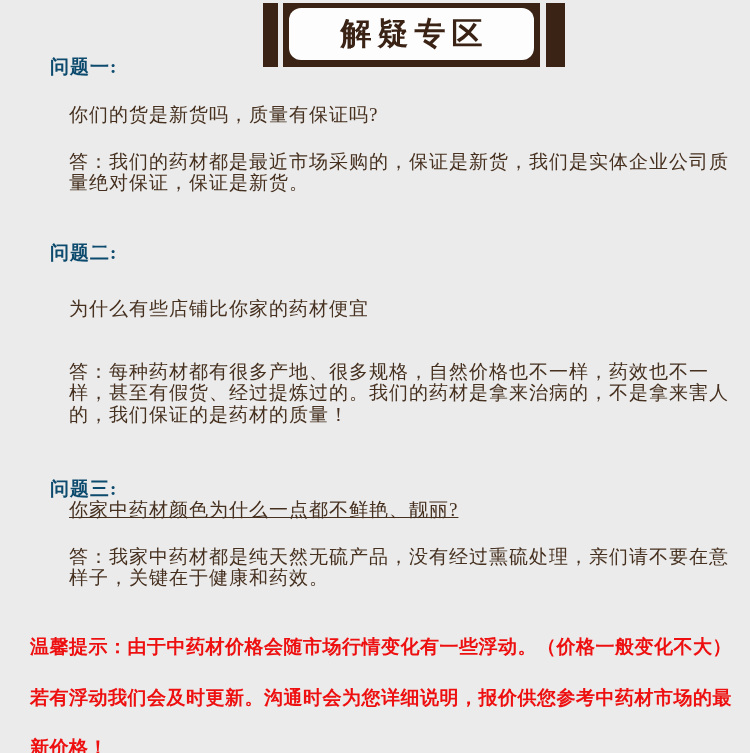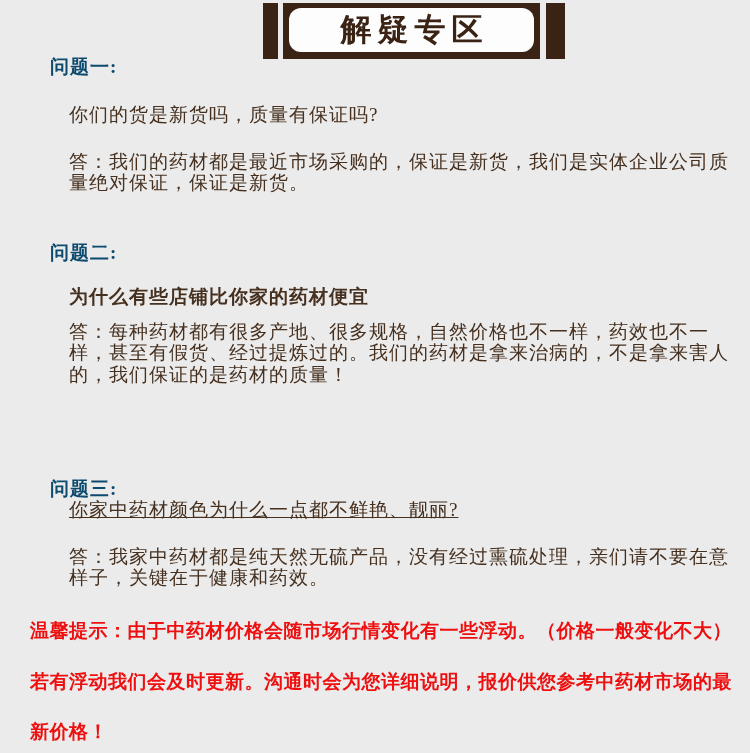--- a/index.html
+++ b/index.html
@@ -13,21 +13,21 @@
     background: #ebebeb;
     font-family: "Liberation Serif", "DejaVu Serif", serif;
     overflow: hidden;
   }
 
   
   .header {
     position: absolute;
     left: 263px;
     top: 3px;
-    height: 56px;
+    height: 64px;
     display: flex;
     align-items: stretch;
   }
   .header .side-bar-left {
     width: 15px;
     background: #3a2314;
     margin-right: 5px;
   }
   .header .side-bar-right {
     width: 19px;
@@ -77,38 +77,39 @@
     line-height: 1.12;
     margin-left: 19px;
   }
   .a-text { width: 676px; }
 
   .s1-label { top: 57px; }
   .s1-q     { top: 104px; }
   .s1-a     { top: 151px; width: 672px; }
 
   .s2-label { top: 243px; }
-  .s2-q     { top: 286px; font-weight: bold; }
-  .s2-a     { top: 321px; }
+  .s2-q     { top: 298px; }
+  .s2-a     { top: 361px; }
 
   .s3-label { top: 448px; margin-top: 31px; }
   .s3-q     { top: 499px; text-decoration: underline; }
   .s3-a     { top: 546px; }
 
   
   .tip-line {
     position: absolute;
     left: 30px;
     width: 712px;
     font-size: 19px;
     font-weight: bold;
     color: #ee1010;
     letter-spacing: 0.5px;
     line-height: 1.15;
     white-space: nowrap;
+    margin-top: 16px;
   }
   .tip-1 { top: 620px; }
   .tip-2 { top: 671px; }
   .tip-3 { top: 721px; }
 </style>
 </head>
 <body>
 
 <div class="header">
   <div class="side-bar-left"></div>

